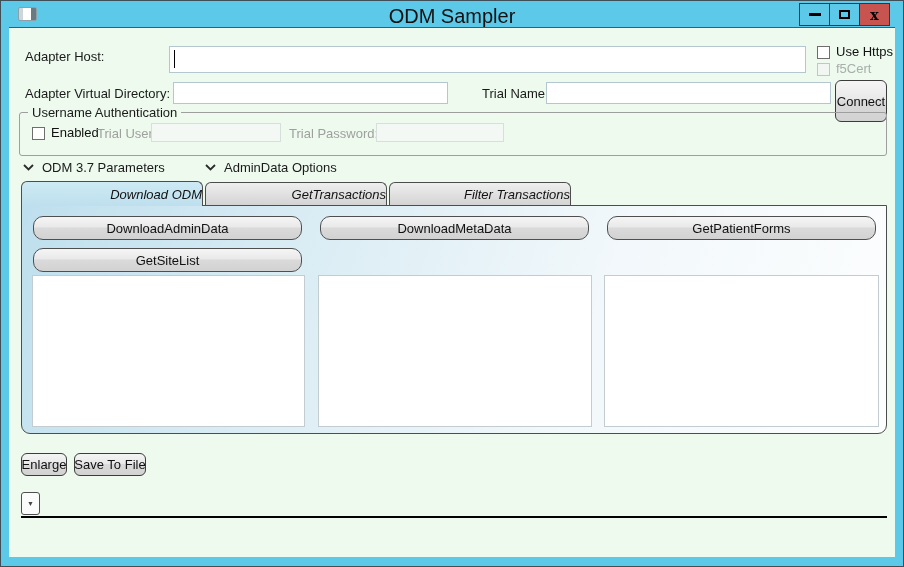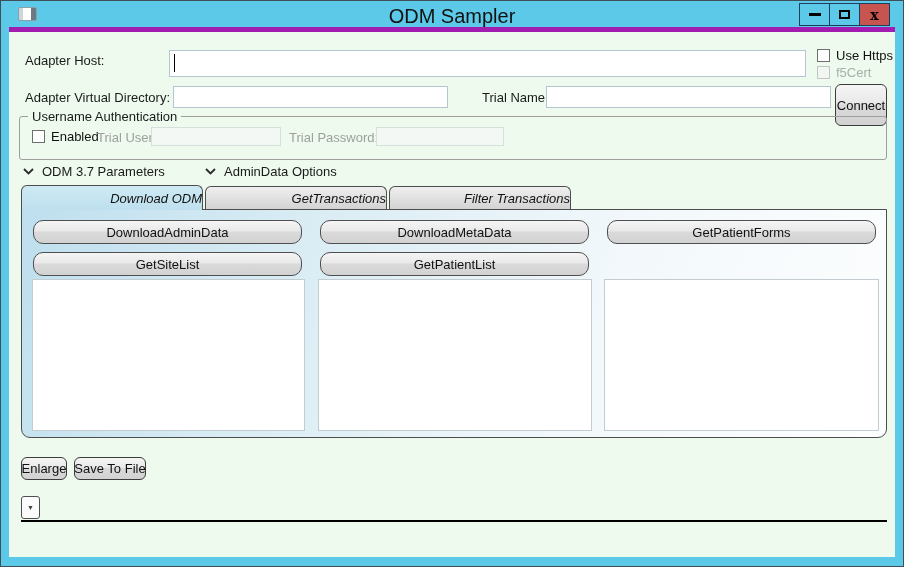--- a/index.html
+++ b/index.html
@@ -28,34 +28,34 @@
     display:flex; align-items:center; justify-content:center; background:#5cc9e8;
   }
   .winbtn.close{ background:#c7544e; }
   .glyph-dash{ width:12px; height:3px; background:#000; }
   .glyph-square{ width:11px; height:9px; border:2px solid #000; background:transparent; }
   .glyph-x{ font-family:"DejaVu Serif", serif; font-weight:bold; font-size:14px; color:#000; line-height:1; }
 
   
   .content{
     position:absolute; left:8px; top:26px; width:886px; height:530px;
-    background:#edfaed; border-top:5px solid #a21caf;
+    background:#edfaed; border-top:1px solid #a21caf;
   }
   .lbl{ position:absolute; font-size:13px; color:#1a1a1a; white-space:nowrap; }
   .lbl.gray{ color:#9f9f9f; }
 
   .txtwrap{ position:absolute; }
   input.txt{
     width:100%; height:100%; border:1px solid #b4c7d1; background:#fff;
     font-family:"Liberation Sans",sans-serif; font-size:13px; padding:2px 4px; outline:none;
   }
   input.txt.disabled{ background:#f4f8f5; border-color:#d7dfdc; }
   .caret{ position:absolute; left:5px; top:4px; width:1px; height:18px; background:#000; pointer-events:none; }
 
-  .chkrow{ position:absolute; display:flex; align-items:center; }
+  .chkrow{ position:absolute; display:flex; align-items:flex-end; }
   .chk{ width:13px; height:13px; background:#fff; border:1px solid #6e6e6e; }
   .chk.disabled{ border-color:#bfc6c3; background:#f2f6f2; }
   .chklbl{ font-size:13px; color:#111; margin-left:6px; white-space:nowrap; }
   .chklbl.gray{ color:#a8aeab; }
 
   .groupbox{
     position:absolute; border:1px solid #9e9e9e; border-radius:3px;
   }
   .groupbox .legend{
     position:absolute; top:-8px; left:8px; background:#edfaed; padding:0 4px;
@@ -198,23 +198,20 @@
       </div>
       <div class="btn big" style="left:298px;top:10px;width:269px;height:24px">
         <span>DownloadMetaData</span>
       </div>
       <div class="btn big" style="left:585px;top:10px;width:269px;height:24px">
         <span>GetPatientForms</span>
       </div>
       <div class="btn big" style="left:11px;top:42px;width:269px;height:24px">
         <span>GetSiteList</span>
       </div>
-      <div class="btn big" style="left:298px;top:42px;width:269px;height:24px">
-        <span>GetPatientList</span>
-      </div>
       <textarea class="output" style="left: 10px; top: 69px; width: 273px; height: 152px;"></textarea>
       <textarea class="output" style="left: 296px; top: 69px; width: 274px; height: 152px;"></textarea>
       <textarea class="output" style="left: 582px; top: 69px; width: 275px; height: 152px;"></textarea>
     </div>
 
     <div class="btn small" style="left:12px;top:425px;width:46px;height:23px">
       <span>Enlarge</span>
     </div>
     <div class="btn small" style="left:65px;top:425px;width:72px;height:23px">
       <span>Save To File</span>

